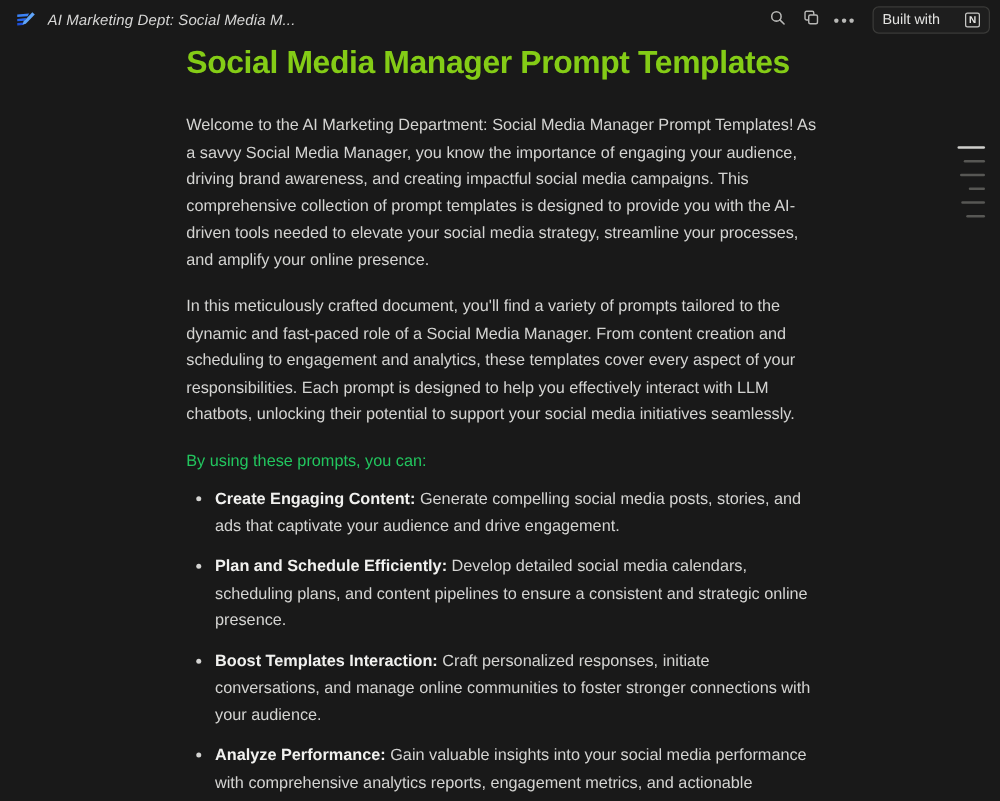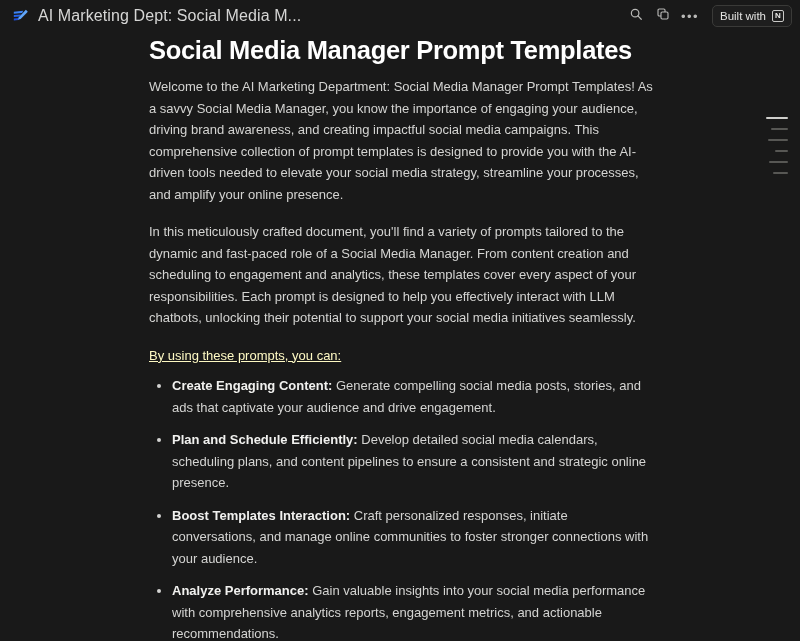--- a/index.html
+++ b/index.html
@@ -16,42 +16,43 @@
     width: 100%;
     display: flex;
     align-items: center;
     padding: 0 8px 0 12px;
     background: #191919;
     position: relative;
   }
   .topbar-left { display: flex; align-items: center; gap: 8px; min-width: 0; }
   .app-logo { width: 18px; height: 18px; flex: none; display: block; }
   .doc-title {
-    font-size: 16px;
+    font-size: 12px;
     color: #d6d6d5;
     white-space: nowrap;
     overflow: hidden;
     letter-spacing: .1px;
+    font-style: italic;
   }
   .topbar-right {
     margin-left: auto;
     display: flex;
     align-items: center;
     gap: 3px;
   }
   .icon-btn {
     width: 24px; height: 24px;
     display: flex; align-items: center; justify-content: center;
     border-radius: 4px;
     color: #b8b8b6;
     cursor: pointer;
   }
   .dots { letter-spacing: 1.5px; font-size: 13px; line-height: 1; color: #b8b8b6; }
   .built-with {
-    display: flex; align-items: center; gap: 6px;
+    display: flex; align-items: center; gap: 20px;
     border: 1px solid #3a3a38;
     border-radius: 5px;
     height: 22px;
     padding: 0 7px;
     margin-left: 7px;
     font-size: 11.5px;
     color: #e3e3e1;
     cursor: pointer;
     background: #1e1e1e;
   }
@@ -73,37 +74,36 @@
   }
   .content {
     margin-left: 149px;
     width: 505px;
     padding-top: 2px;
   }
   h1.page-title {
     font-size: 25.5px;
     line-height: 32px;
     font-weight: 700;
-    color: #ffffff;
+    color: #84cc16;
     letter-spacing: -0.3px;
-    margin-bottom: 10px;
+    margin-bottom: 23px;
     margin-top: 0;
   }
   p.para {
     font-size: 13px;
     line-height: 21.5px;
     color: #d4d4d2;
     margin-bottom: 16px;
   }
   p.lead-in {
     font-size: 13px;
     line-height: 21.5px;
-    color: #fef9c3;
+    color: #22c55e;
     margin-bottom: 9px;
-    text-decoration: underline;
   }
   ul.benefits { list-style: none; margin: 0 0 16px 0; padding: 0; }
   ul.benefits li {
     position: relative;
     font-size: 13px;
     line-height: 21.5px;
     color: #d4d4d2;
     padding-left: 23px;
     margin-bottom: 11px;
   }

